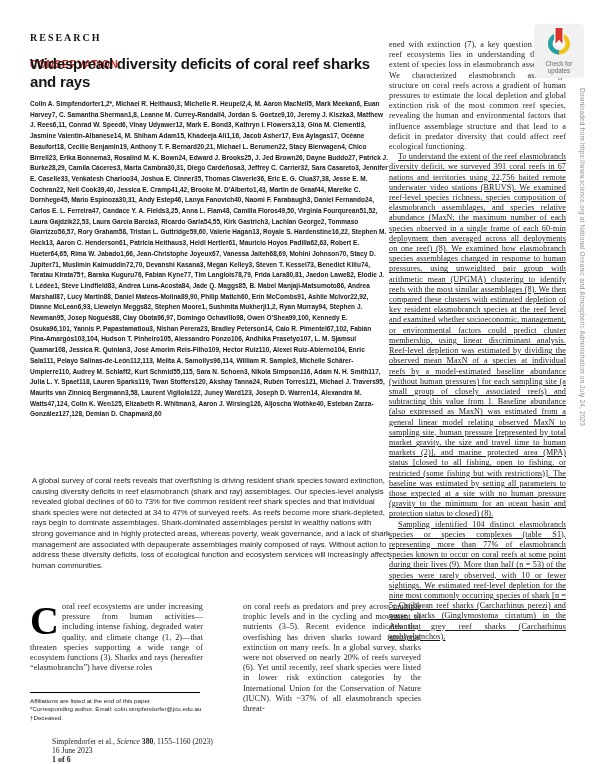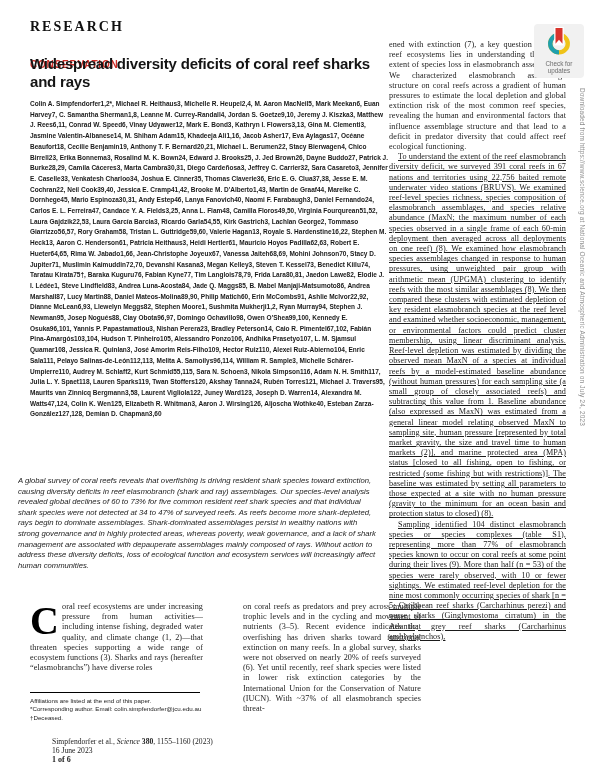--- a/index.html
+++ b/index.html
@@ -2,38 +2,38 @@
 <html><head>
 <meta charset="utf-8">
 <style>
   html,body{margin:0;padding:0;}
   body{
     width:600px;height:764px;position:relative;background:#ffffff;
     font-family:"Liberation Sans",sans-serif;color:#111;overflow:hidden;
   }
   .abs{position:absolute;}
   .kicker{
-    left:30px;top:19px;font-family:"Liberation Serif",serif;font-weight:bold;
-    font-size:14px;letter-spacing:2px;color:#111;
+    left:30px;top:32px;font-family:"Liberation Serif",serif;font-weight:bold;
+    font-size:10px;letter-spacing:2px;color:#111;
   }
   .section-label{
     left:30px;top:59px;font-size:10px;font-weight:bold;letter-spacing:.8px;color:#cf2e28;
   }
   .title{
     left:30px;top:55px;width:362px;font-size:15px;line-height:17.5px;
     font-weight:bold;letter-spacing:-.2px;color:#141414;
   }
   .authors{
     left:30px;top:99px;width:358px;height:372px;overflow:hidden;
     font-size:6.5px;line-height:10.7px;font-weight:bold;color:#1a1a1a;
     text-align:left;
   }
   .abstract{
-    left:18px;top:476px;width:358px;height:108px;overflow:hidden;
-    font-size:7.7px;line-height:10.6px;color:#1c1c1c;font-style:italic;
+    left:32px;top:476px;width:358px;height:108px;overflow:hidden;
+    font-size:7.7px;line-height:10.6px;color:#1c1c1c;
   }
   .bodycol{
     font-family:"Liberation Serif",serif;font-size:8.2px;line-height:10.2px;
     letter-spacing:.08px;color:#1b1b1b;text-align:justify;overflow:hidden;
   }
   .col1{left:30px;top:602px;width:173px;height:86px;}
   .col2{left:208px;top:602px;width:178px;height:120px;margin-left:35px;}
   .col3{left:389px;top:40px;width:177px;height:680px;}
   .bodycol p{margin:0;}
   .bodycol p.indent{text-indent:9px;text-decoration:underline;}

